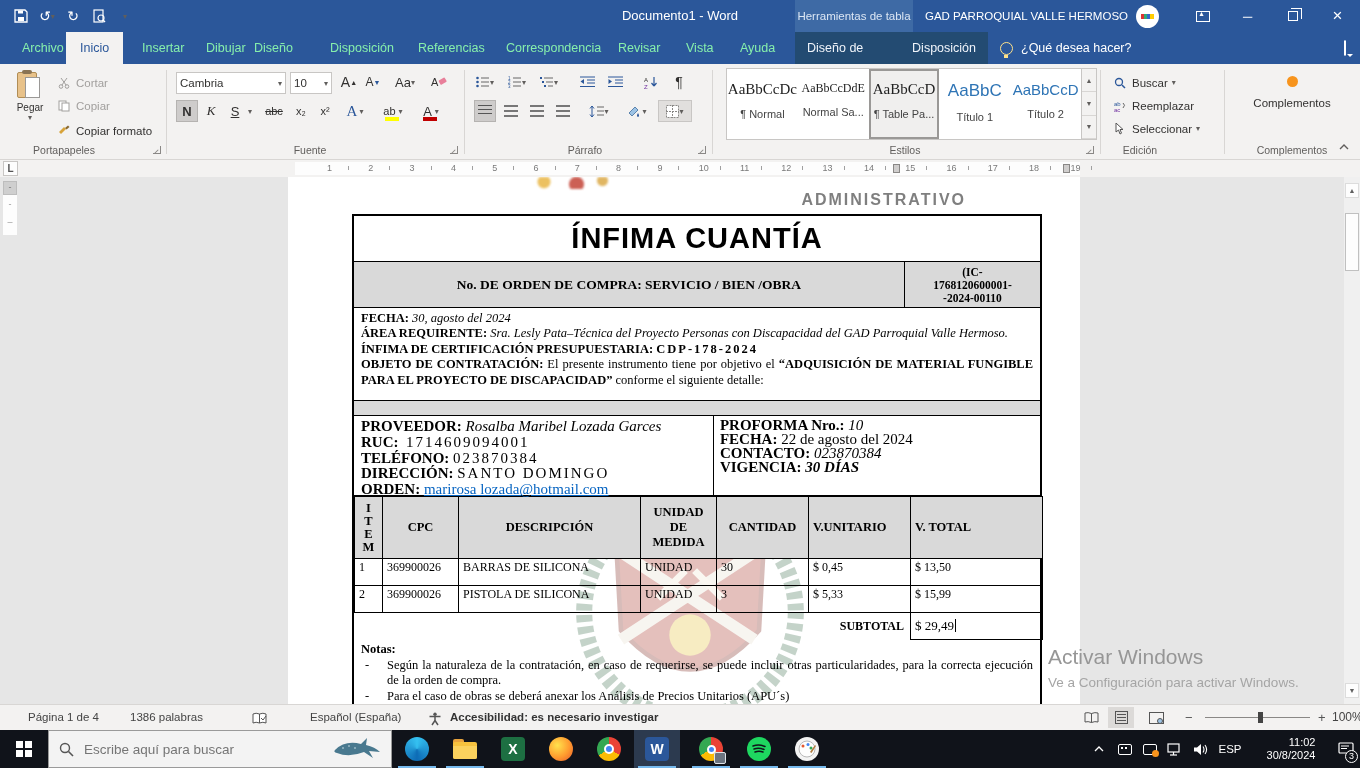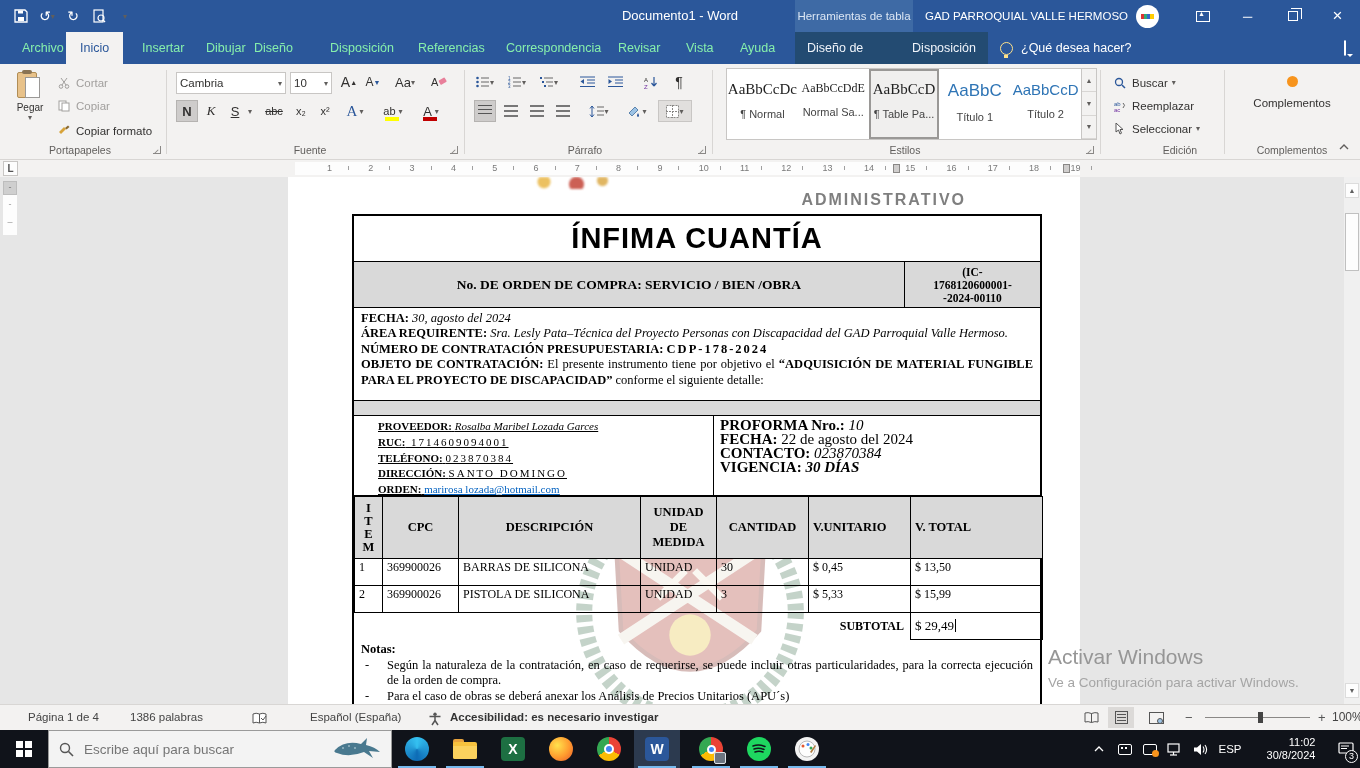--- a/index.html
+++ b/index.html
@@ -88,21 +88,21 @@
   .trow { position:relative; border-bottom:1px solid #000; background:transparent; }
   .doc-title-row { height:46px; display:flex; align-items:center; justify-content:center;
     font-weight:bold; font-size:29px; font-family:"Liberation Sans",sans-serif; letter-spacing:1px; background:#fff; }
   .order-row { height:46px; display:flex; background:#d9d9d9; }
   .order-left { width:553px; display:flex; align-items:center; justify-content:center; text-align:center;
     font-weight:bold; font-size:13.5px; padding:0 40px; }
   .order-right { width:137px; border-left:1px solid #000; text-align:center; font-weight:bold; font-size:11.5px; padding-top:4px; line-height:13px; }
   .details-row { height:93px; padding:3px 7px; font-size:12.5px; line-height:15.4px; background:transparent; text-align:justify; }
   .gray-sep { height:15px; background:#d9d9d9; }
   .supplier-row { height:80px; display:flex; }
-  .supplier-left { width:361px; padding:3px 24px; font-size:11px; line-height:15.8px;text-decoration:underline; }
+  .supplier-left { width:361px; padding:3px 7px; font-size:15px; line-height:15.8px; }
   .supplier-right { width:329px; border-left:1px solid #000; padding:2px 6px; font-size:15px; line-height:14px; }
   .b { font-weight:bold; }
   .i { font-style:italic; }
   .sp { letter-spacing:2px; }
   .link { color:#0563c1; text-decoration:underline; }
   #items-tbl { width:100%; border-collapse:collapse; table-layout:fixed; font-family:"Liberation Serif",serif; }
   #items-tbl td, #items-tbl th { border:1px solid #000; font-size:12px; padding:1px 4px; overflow:hidden; background:transparent; }
   #items-tbl th { background:#d9d9d9; font-weight:bold; font-size:12.5px; text-align:center; height:62px; }
   #items-tbl td { height:27px; vertical-align:top; }
   .vertical-head { width:12px; margin:0 auto; word-break:break-all; line-height:13px; text-align:center; }
@@ -260,21 +260,21 @@
     </div>
     <div class="sm-btn" style="left:56px; top:56px;">
       <span class="mini-ic">
           <svg width="12" height="12" viewBox="0 0 12 12">
             <path d="M1 7 L6 2 L8 4 L3 9 Z" fill="#d8a33a"></path>
             <path d="M7 3 L10 0.5 L11.5 2 L8.5 4.5 Z" fill="#8a6a30"></path>
           </svg>
         </span>
       <span>Copiar formato</span>
     </div>
-    <div class="glabel" style="left:30px; width:100px;">Portapapeles</div>
+    <div class="glabel" style="left:14px; width:100px;">Portapapeles</div>
     <div class="launcher" style="left:153px;"></div>
     <div class="gdiv" style="left:166px;"></div>
 
     <div class="combo" style="left:176px; top:8px; width:110px;">
       <input value="Cambria" style="">
       <span class="car">▾</span>
     </div>
     <div class="combo" style="left:290px; top:8px; width:42px;">
       <input value="10" style="">
       <span class="car">▾</span>
@@ -498,21 +498,21 @@
     </div>
     <div class="sm-btn" style="left:1112px; top:54px;">
       <span class="mini-ic">
           <svg width="10" height="12" viewBox="0 0 10 12">
             <path d="M1 0 L1 9 L3.5 7 L5 11 L6.5 10.2 L5 6.5 L8 6.5 Z" fill="#fff" stroke="#555"></path>
           </svg>
         </span>
       <span>Seleccionar</span>
         <span class="car">▾</span>
     </div>
-    <div class="glabel" style="left:1140px; width:80px;">Edición</div>
+    <div class="glabel" style="left:1100px; width:80px;">Edición</div>
     <div class="gdiv" style="left:1224px;"></div>
 
     <div class="abs" style="left:1236px; top:8px; width:112px; text-align:center;">
       <div style="width:11px; height:11px; border-radius:50%; background:#f7941d; margin:4px auto 10px;"></div>
       <div style="font-size:11.5px; color:#323130;">Complementos</div>
     </div>
     <div class="glabel" style="left:1236px; width:112px;">Complementos</div>
     <div class="abs" style="left:1338px; bottom:3px;">
       <svg width="12" height="10" viewBox="0 0 12 10">
           <path d="M2 7 L6 3 L10 7" fill="none" stroke="#605e5c" stroke-width="1.4"></path>
@@ -592,21 +592,21 @@
           <div class="order-right">
             <div>(IC-</div>
             <div>1768120600001-</div>
             <div>-2024-00110</div>
           </div>
         </div>
 
         <div class="trow details-row">
           <div><span class="b">FECHA:</span> <span class="i">30, agosto del 2024</span></div>
           <div><span class="b">ÁREA REQUIRENTE:</span> <span class="i">Sra. Lesly Pata–Técnica del Proyecto Personas con Discapacidad del GAD Parroquial Valle Hermoso.</span></div>
-          <div><span class="b">NÚMERO DE CONTRATACIÓN PRESUPUESTARIA:</span> <span class="b sp">CDP-178-2024</span></div>
+          <div><span class="b">ÍNFIMA DE CERTIFICACIÓN PRESUPUESTARIA:</span> <span class="b sp">CDP-178-2024</span></div>
           <div><span class="b">OBJETO DE CONTRATACIÓN:</span> <span>El presente instrumento tiene por objetivo el</span> <span class="b">“ADQUISICIÓN DE MATERIAL FUNGIBLE PARA EL PROYECTO DE DISCAPACIDAD”</span> <span>conforme el siguiente detalle:</span></div>
         </div>
 
         <div class="trow gray-sep"></div>
 
         <div class="trow supplier-row">
           <div class="supplier-left">
             <div><span class="b">PROVEEDOR:</span> <span class="i">Rosalba Maribel Lozada Garces</span></div>
             <div><span class="b">RUC:</span>&nbsp;&nbsp;<span class="sp">1714609094001</span></div>
             <div><span class="b">TELÉFONO:</span> <span class="sp">023870384</span></div>

